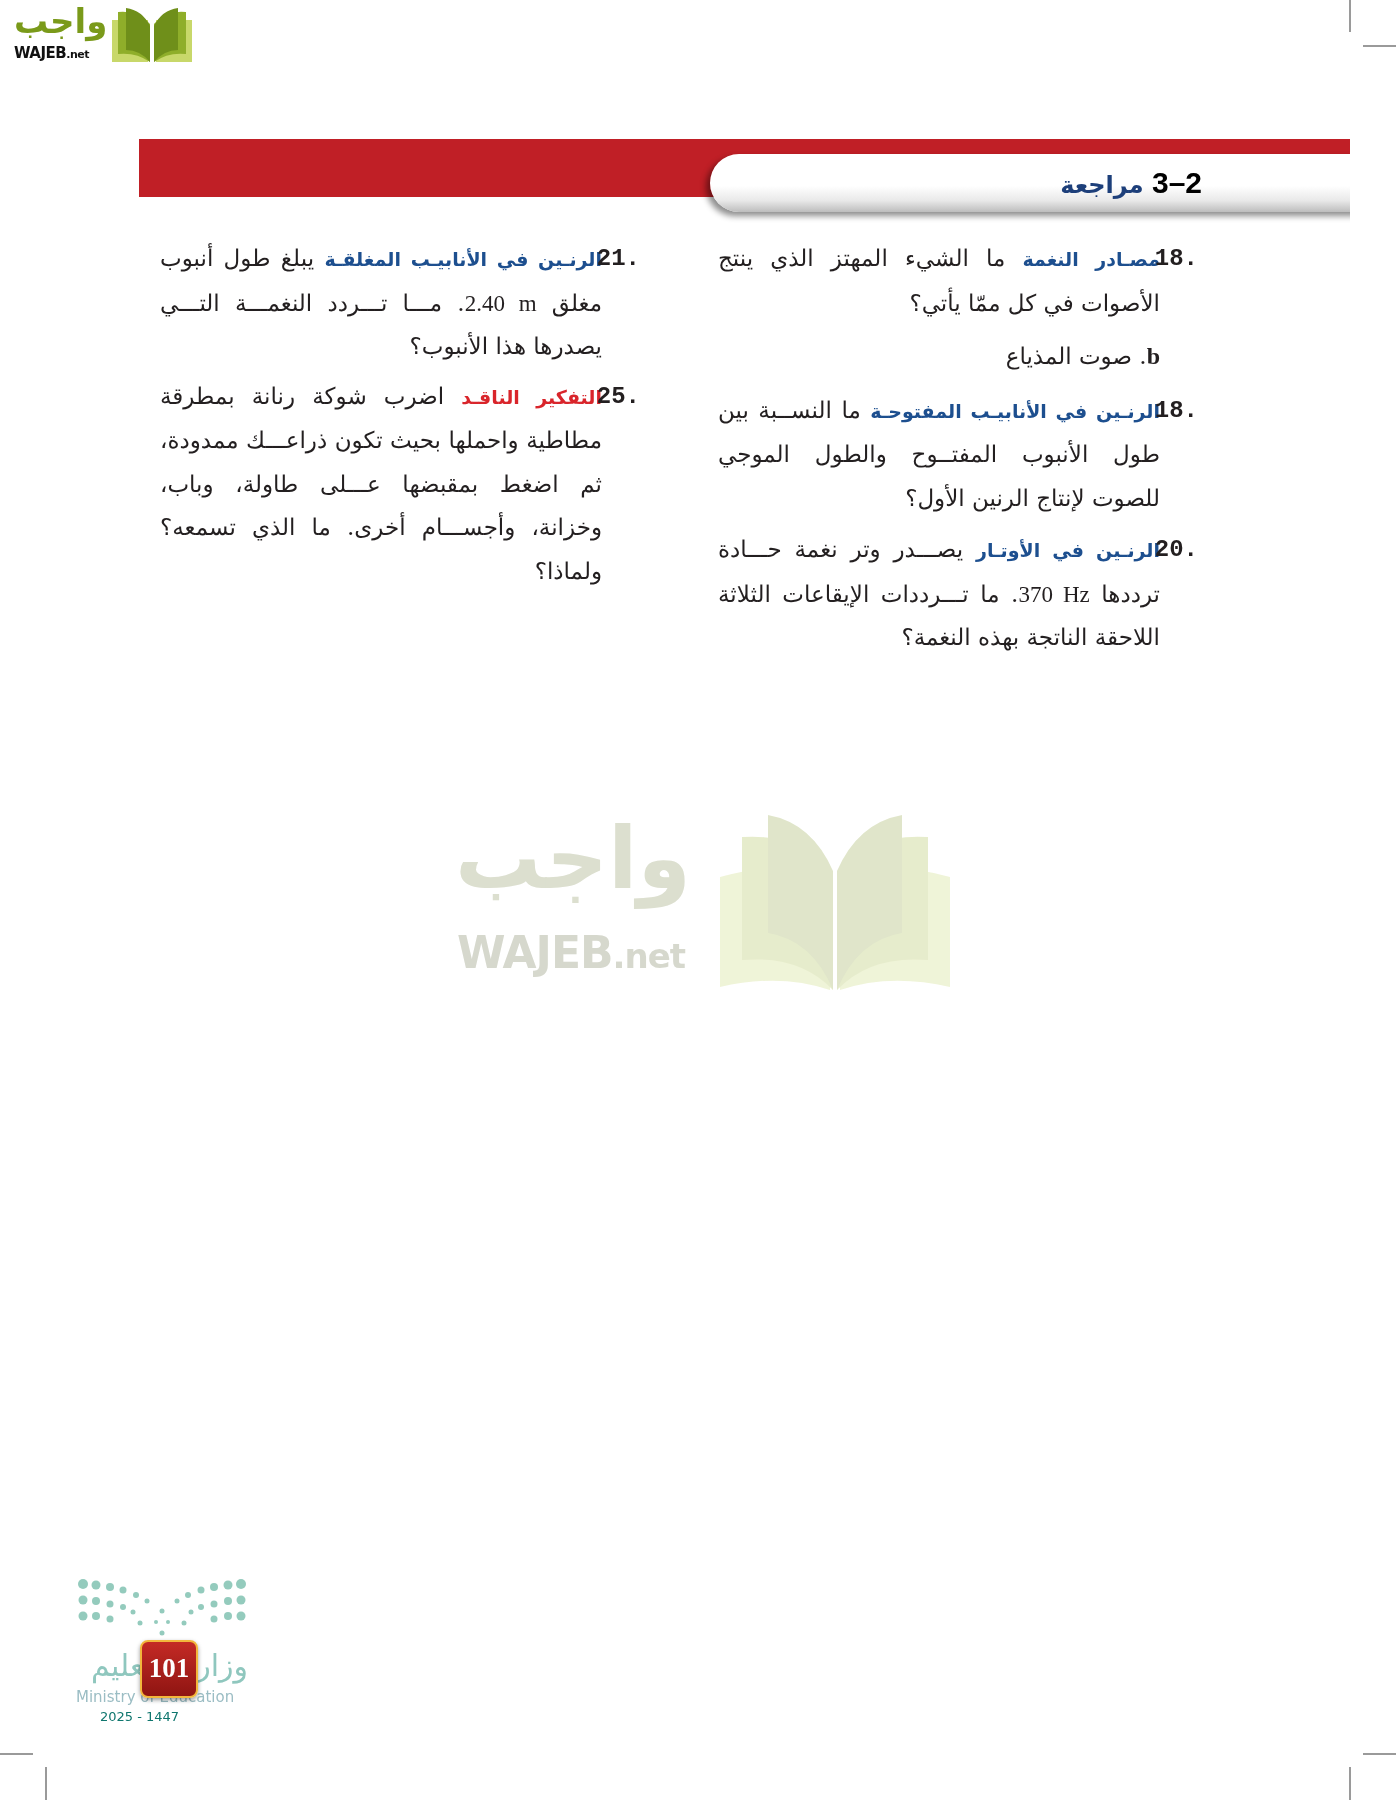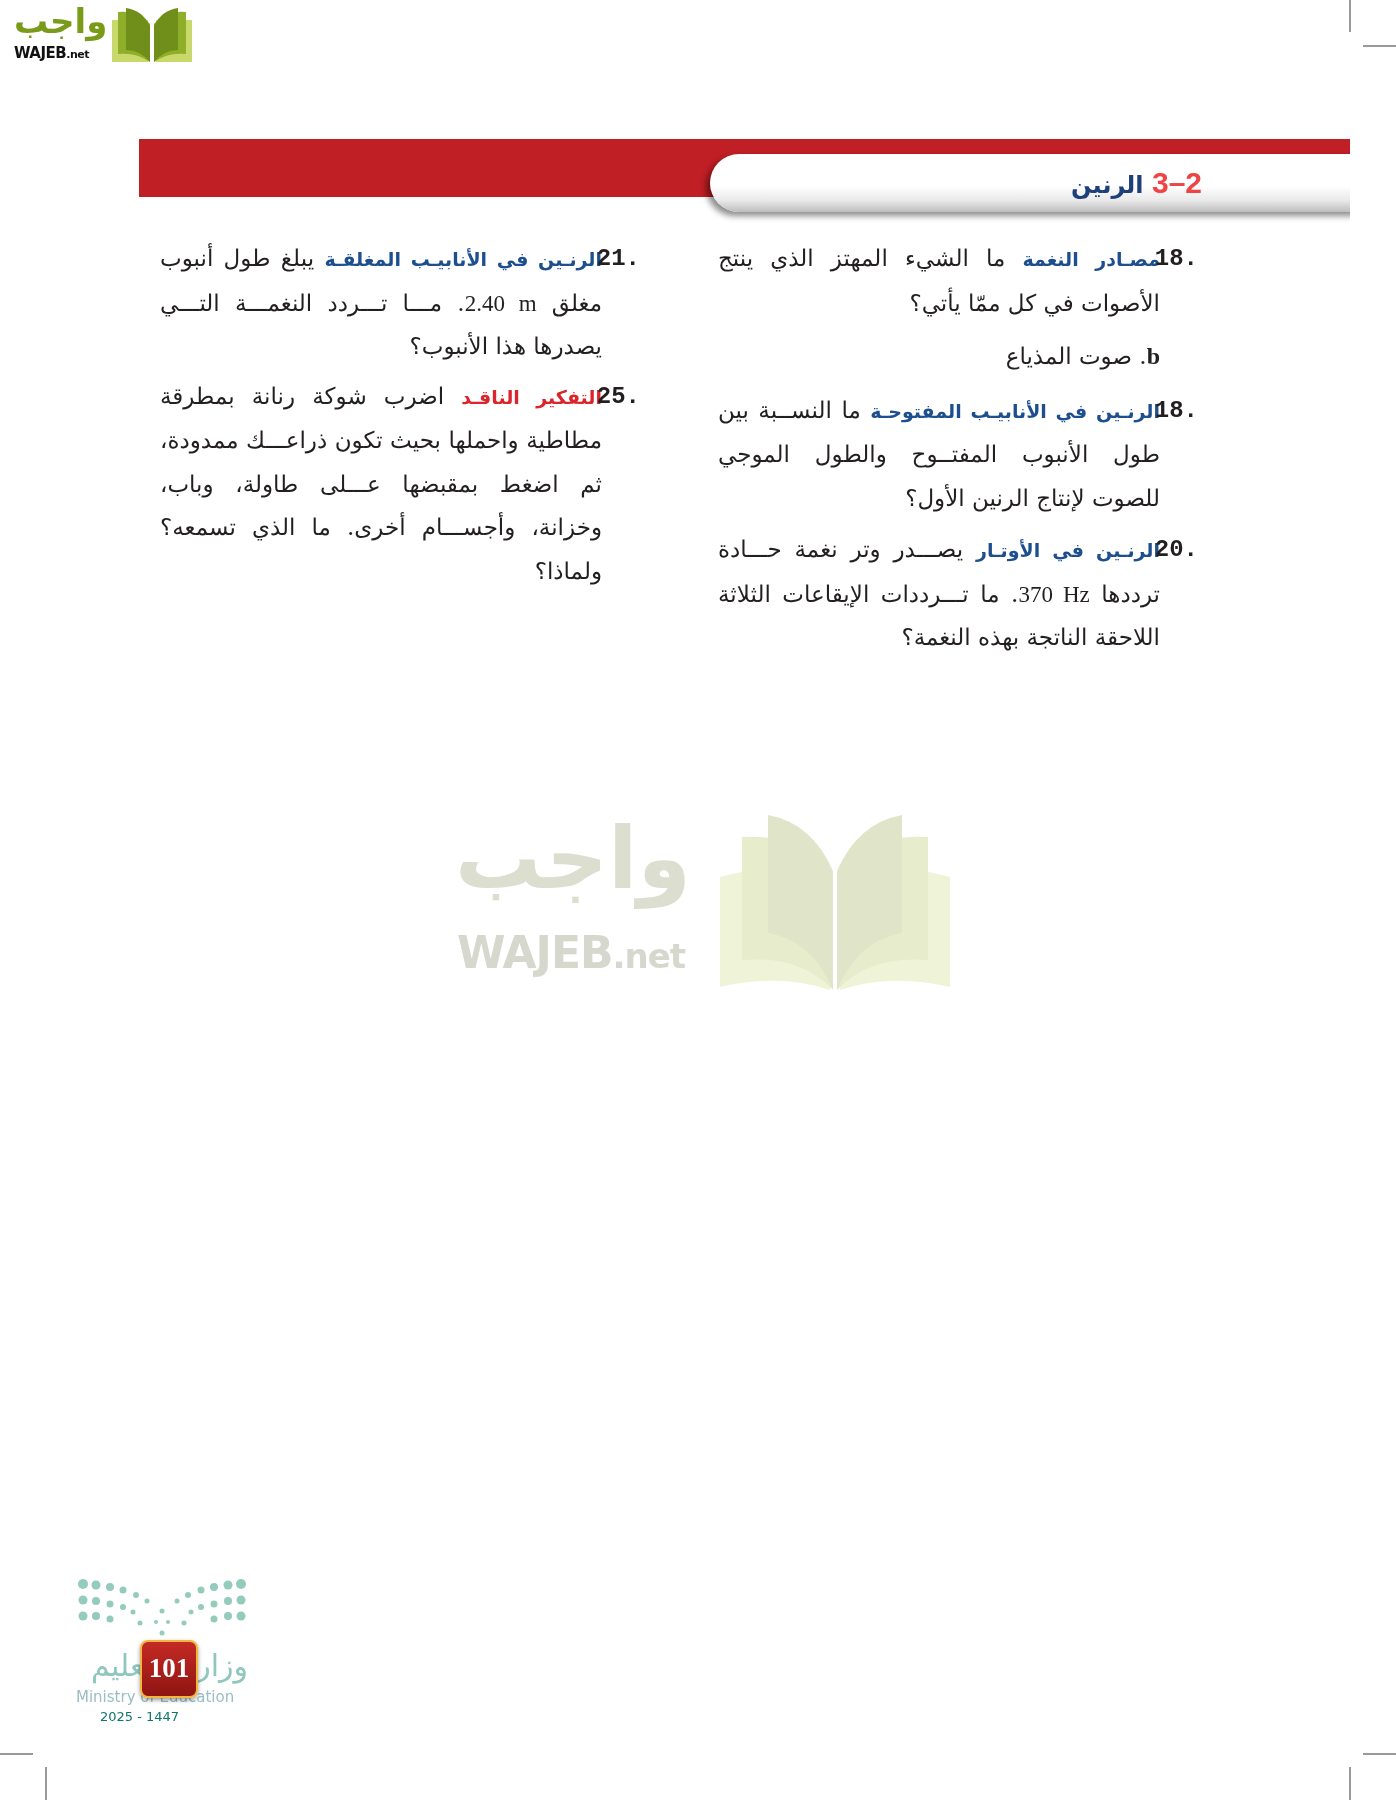--- a/index.html
+++ b/index.html
@@ -14,21 +14,21 @@
   .top-logo .ar { position: absolute; left: 8px; top: 0px; font-family: "DejaVu Sans", sans-serif; font-weight: bold; font-size: 34px; color: #7a9a1a; line-height: 1; }
   .top-logo .en { position: absolute; left: 8px; top: 40px; font-family: "DejaVu Sans", sans-serif; font-weight: bold; font-size: 15px; color: #111; letter-spacing: -0.5px; }
   .top-logo .en small { font-size: 11px; }
   .top-logo .book { position: absolute; left: 104px; top: 2px; width: 84px; height: 58px; }
 
   
   .banner-red { position: absolute; left: 139px; top: 139px; width: 1211px; height: 58px; background: #c01f26; }
   .banner-pill { position: absolute; left: 710px; top: 154px; width: 660px; height: 58px; background: linear-gradient(#ffffff 0%, #ffffff 55%, #e9e9e9 80%, #bdbdbd 100%); border-radius: 30px 0 0 30px; box-shadow: -4px 4px 6px rgba(0,0,0,0.45); }
   .banner-cut { position: absolute; left: 1350px; top: 130px; width: 46px; height: 100px; background: #fff; }
   .section-title { position: absolute; right: 194px; top: 166px; direction: rtl; font-family: "DejaVu Sans", sans-serif; font-weight: bold; font-size: 24px; white-space: nowrap; }
-  .section-title .num { color: #ef4444; font-family: "Liberation Sans", sans-serif; font-size: 30px; }
+  .section-title .num { color: #000000; font-family: "Liberation Sans", sans-serif; font-size: 30px; }
   .section-title .word { color: #1d3f7a; }
 
   
   .col { position: absolute; direction: rtl; text-align: justify; font-size: 23px; line-height: 43.5px; }
   .col-right { left: 718px; width: 488px; top: 237px; }
   .col-left  { left: 160px; width: 488px; top: 237px; }
   .q { position: relative; padding-right: 46px; margin-bottom: 6px; }
   .q .qnum { position: absolute; right: 8px; top: 0; font-family: Liberation Mono, monospace; font-weight: bold; font-size: 24px; direction: ltr; }
   .q .kw { font-family: "DejaVu Sans", sans-serif; font-weight: bold; font-size: 19px; color: #1d4f8f; }
   .q .kw.red { color: #d9252b; }
@@ -72,21 +72,21 @@
     <path d="M16 2 Q32 4 40 20 L40 56 Q30 44 16 44 Z" fill="#6f8f1a"></path>
     <path d="M68 2 Q52 4 44 20 L44 56 Q54 44 68 44 Z" fill="#6f8f1a"></path>
   </svg>
 </div>
 
 <div class="banner-red"></div>
 <div class="banner-pill"></div>
 <div class="banner-cut"></div>
 <div class="section-title">
   <span class="num">2–3</span>
-  <span class="word">الرنين</span>
+  <span class="word">مراجعة</span>
 </div>
 
 <div class="col col-right">
   <div class="q">
     <span class="qnum">18.</span>
     <span class="kw">مصـادر النغمة</span><span> ما الشيء المهتز الذي ينتج الأصوات في كل ممّا يأتي؟</span>
   </div>
   <div class="sub">
     <span class="slabel">b</span><span>. صوت المذياع</span>
   </div>

